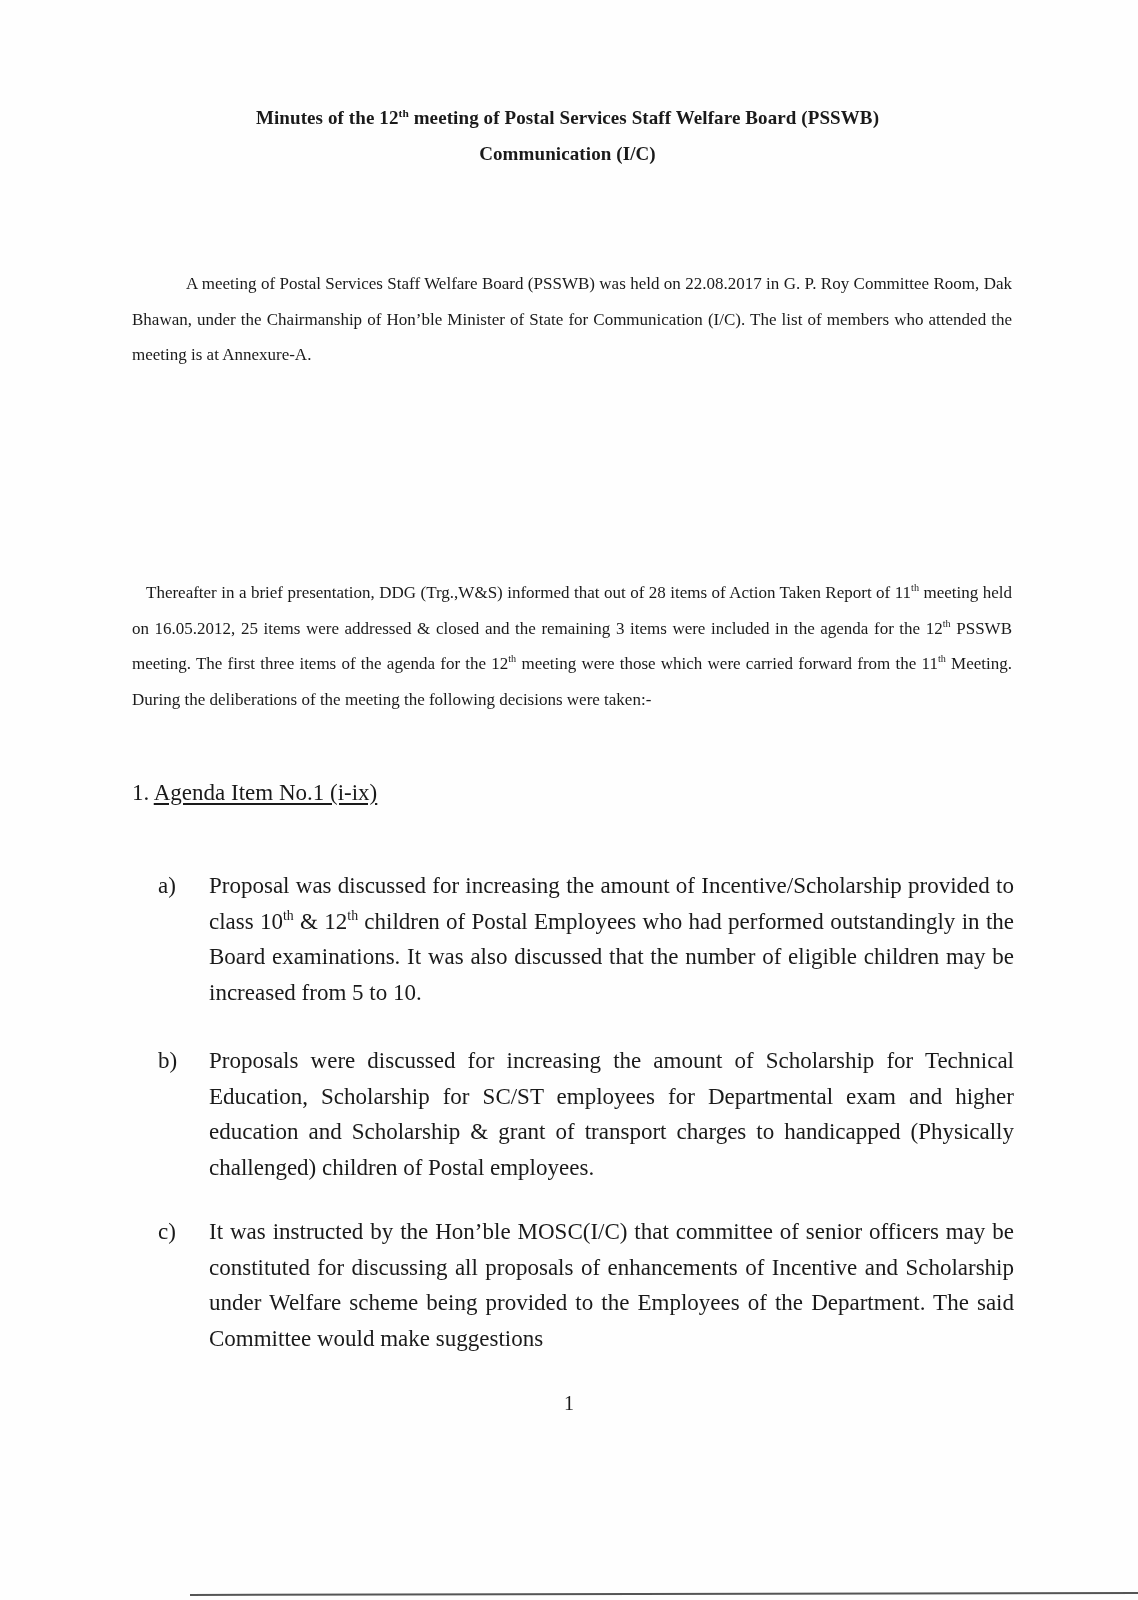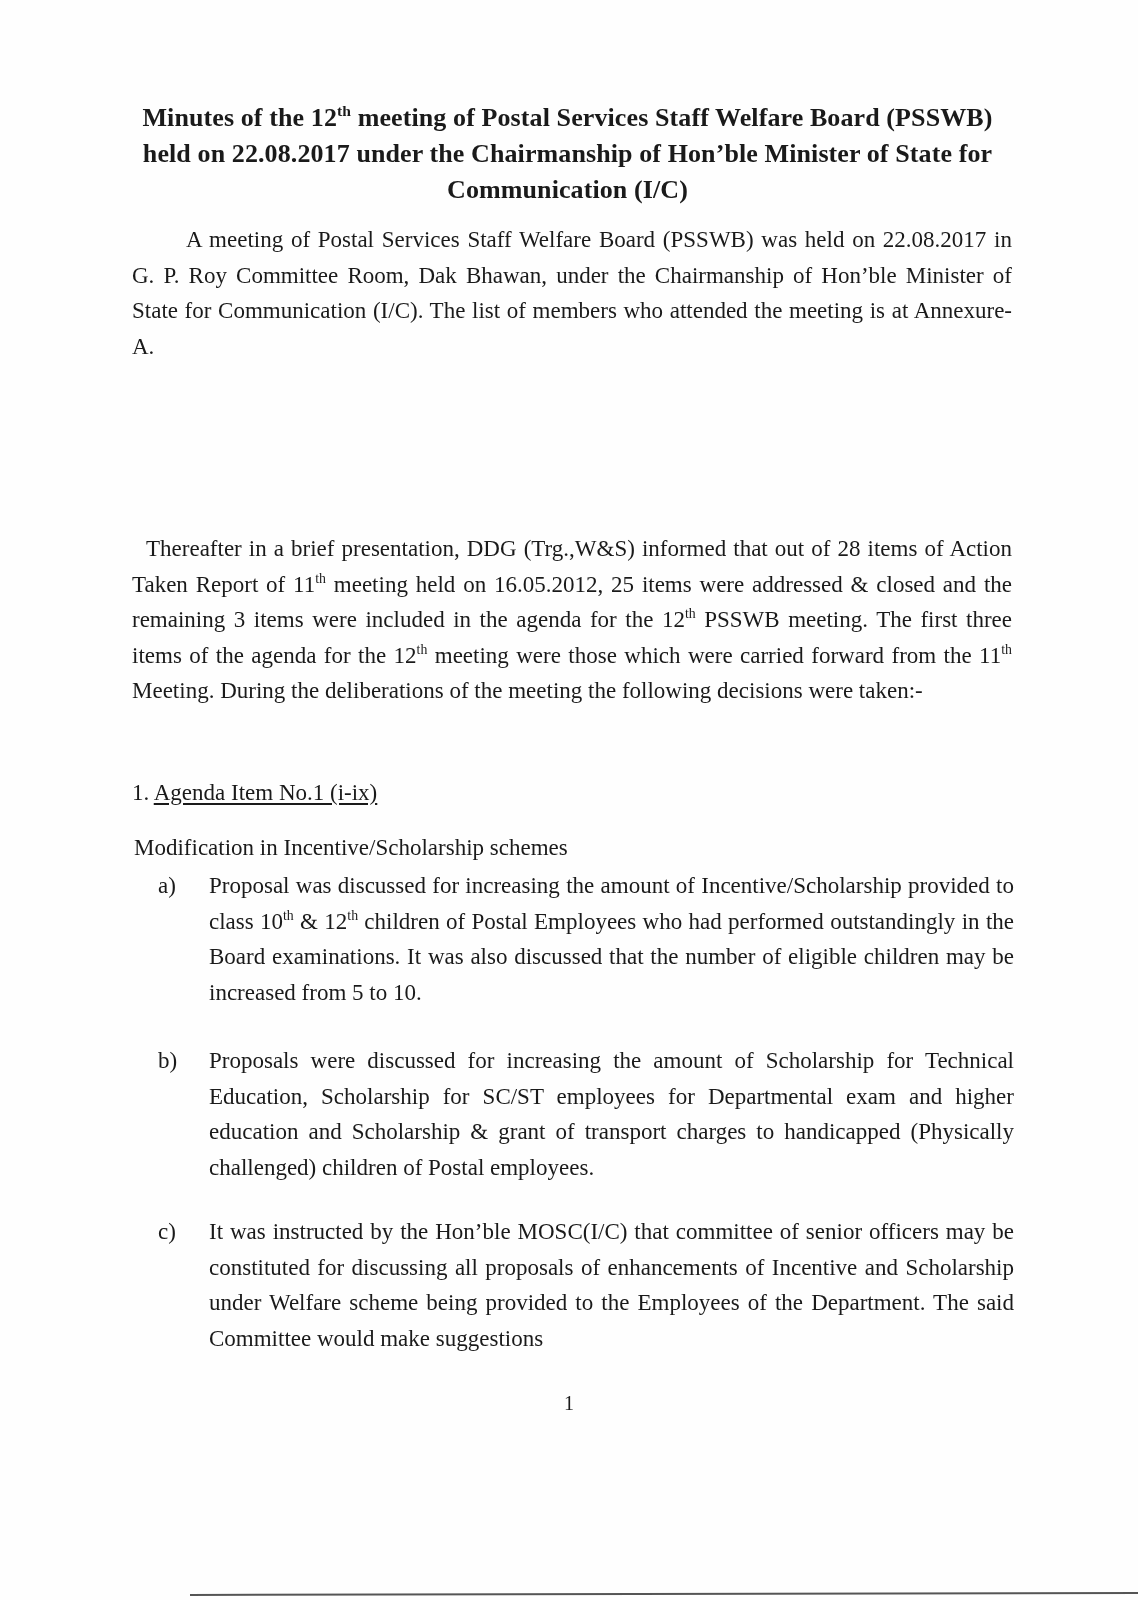--- a/index.html
+++ b/index.html
@@ -1,48 +1,46 @@
 <!DOCTYPE html>
 <html><head>
 <meta charset="utf-8">
 <style>
   html, body { margin: 0; padding: 0; background: #ffffff; }
   body { width: 1138px; height: 1600px; position: relative; overflow: hidden; font-family: "Liberation Serif", "DejaVu Serif", serif; color: #1a1a1a; }
   .page { position: absolute; left: 0; top: 0; width: 1138px; height: 1600px; background: #fefefe; }
-  .title { position: absolute; left: 120px; width: 895px; top: 100px; text-align: center; font-weight: bold; font-size: 26px; line-height: 36px; letter-spacing: 0.1px; }
+  .title { position: absolute; left: 120px; width: 895px; top: 100px; text-align: center; font-weight: bold; font-size: 19px; line-height: 36px; letter-spacing: 0.1px; }
   sup { font-size: 60%; line-height: 0; vertical-align: super; }
-  .para { position: absolute; left: 132px; width: 880px; font-size: 23px; line-height: 35.5px; text-align: justify; text-align-last: left; }
+  .para { position: absolute; left: 132px; width: 880px; font-size: 17px; line-height: 35.5px; text-align: justify; text-align-last: left; margin-top: 44px; }
   .indent { text-indent: 54px; }
   .heading { position: absolute; left: 132px; font-weight: normal; font-size: 23px; line-height: 30px; }
   .heading u { text-decoration: underline; text-underline-offset: 3px; }
   .item { position: absolute; left: 158px; width: 856px; font-size: 23px; line-height: 35.5px; }
   .item .label { position: absolute; left: 0; top: 0; width: 32px; }
   .item .body { margin-left: 51px; text-align: justify; text-align-last: left; }
   .pageno { position: absolute; left: 0; width: 1138px; top: 1392px; text-align: center; font-size: 20px; }
   .bottom-line { position: absolute; left: 190px; right: 0; top: 1593px; height: 2px; background: #555; transform: rotate(-0.12deg); }
 </style>
 </head>
 <body>
 
 <div class="page">
 
   <div class="title">
     <div><span>Minutes of the 12</span><sup>th</sup><span> meeting of Postal Services Staff Welfare Board (PSSWB)</span></div>
-    <div>held on 22.08.2017 under the Chairmanship of Hon’ble Minister of State for</div>
     <div>Communication (I/C)</div>
   </div>
 
   <div class="para indent" style="top:222px;">A meeting of Postal Services Staff Welfare Board (PSSWB) was held on 22.08.2017 in G. P. Roy Committee Room, Dak Bhawan, under the Chairmanship of Hon’ble Minister of State for Communication (I/C). The list of members who attended the meeting is at Annexure-A.</div>
 
 
   <div class="para indent" style="top:531px; text-indent: 14px;"><span>Thereafter in a brief presentation, DDG (Trg.,W&amp;S) informed that out of 28 items of Action Taken Report of 11</span><sup>th</sup><span> meeting held on 16.05.2012, 25 items were addressed &amp; closed and the remaining 3 items were included in the agenda for the 12</span><sup>th</sup><span> PSSWB meeting.  The first three items of the agenda for the 12</span><sup>th</sup><span> meeting were those which were carried forward from the 11</span><sup>th</sup><span> Meeting.  During the deliberations of the meeting the following decisions were taken:-</span></div>
 
   <div class="heading" style="top:778px;"><span>1. </span><u>Agenda Item No.1 (i-ix)</u></div>
 
-  <div class="heading" style="top:833px; left:134px;">Modification in Incentive/Scholarship schemes</div>
 
   <div class="item" style="top:868px;">
     <span class="label">a)</span>
     <div class="body"><span>Proposal was discussed for increasing the amount of Incentive/Scholarship provided to class 10</span><sup>th</sup><span> &amp; 12</span><sup>th</sup><span> children of Postal Employees who had performed outstandingly in the Board examinations.  It was also discussed that the number of eligible children may be increased from 5 to 10.</span></div>
   </div>
 
   <div class="item" style="top:1043px;">
     <span class="label">b)</span>
     <div class="body">Proposals were discussed for increasing the amount of Scholarship for Technical Education, Scholarship for SC/ST employees for Departmental exam and higher education and  Scholarship &amp;  grant of transport charges to handicapped (Physically challenged) children of Postal employees.</div>
   </div>

